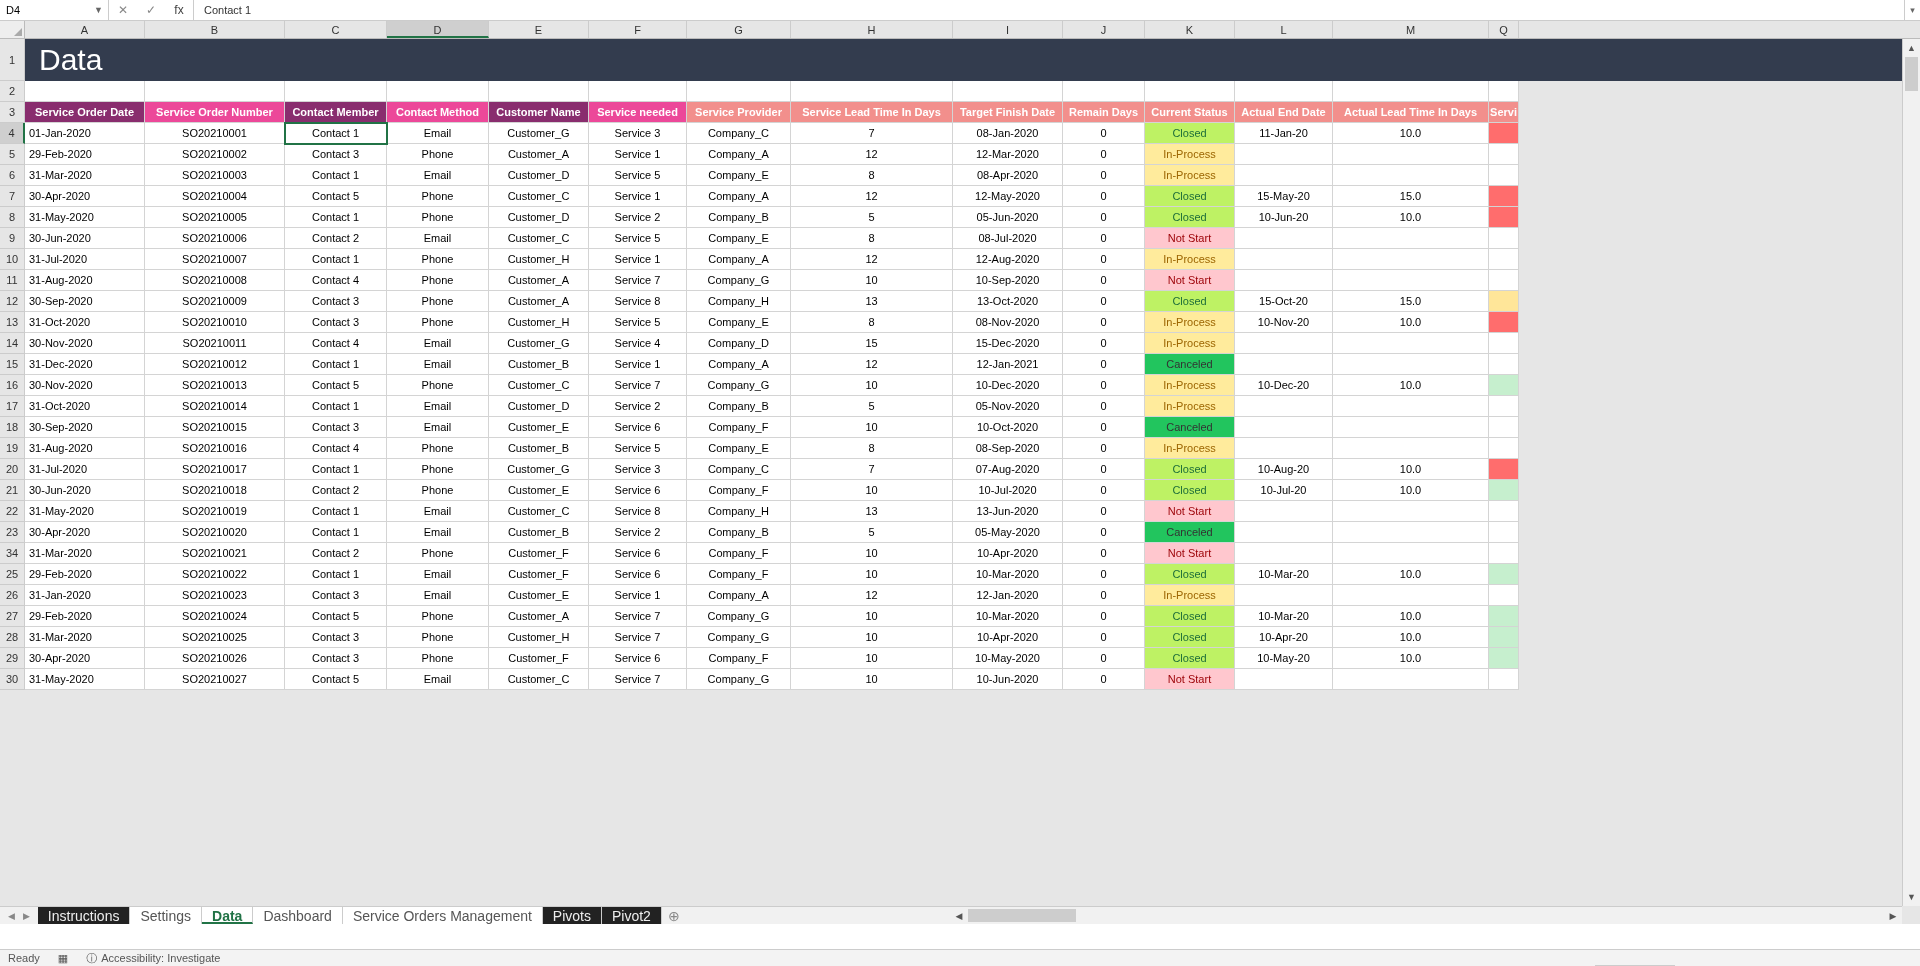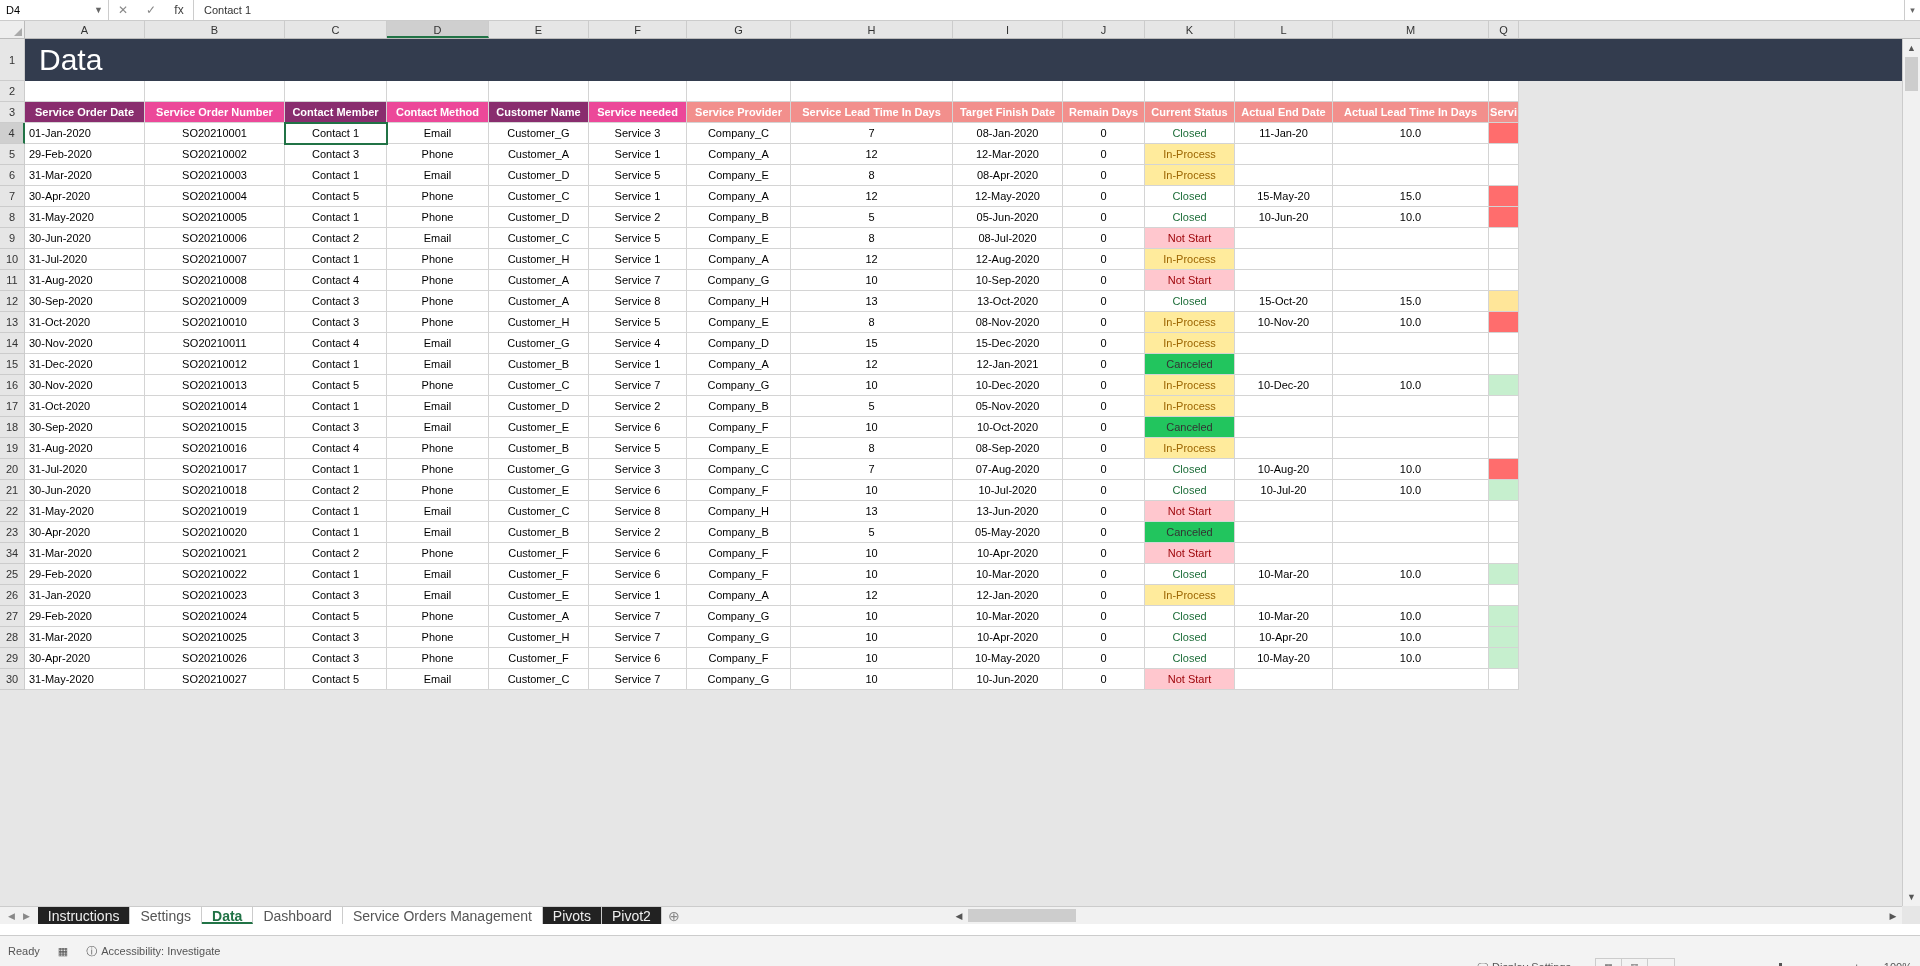--- a/index.html
+++ b/index.html
@@ -38,21 +38,21 @@
 
 .banner { background: #333c4e; color: #fff; font-size: 30px; font-weight: 300; padding-left: 14px; height: 42px; display: flex; align-items: center; width: 100%; }
 
 
 .th { color: #fff; font-size: 11px; font-weight: bold; justify-content: center; text-align: right; }
 .th.purple { background: #892d6e; }
 .th.purple-alt { background: #ec4899; }
 .th.pink { background: #f28f8c; }
 
 
-.st-closed { background: #ffffff; color: #1e6e3a; justify-content: center; }
+.st-closed { background: #bef264; color: #1e6e3a; justify-content: center; }
 .st-inproc { background: #ffeb9c; color: #9c6500; justify-content: center; text-align: right; }
 .st-notstart { background: #ffc7ce; color: #9c0006; justify-content: center; }
 .st-cancel { background: #22c55e; color: #333; justify-content: center; }
 
 
 .ind-red { background: #ff6d6d; }
 .ind-yellow { background: #ffe699; }
 .ind-green { background: #c6efce; }
 
 
@@ -67,21 +67,21 @@
 
 .tabs-bar { position: absolute; bottom: 0; left: 0; height: 18px; right: 18px; background: #f1f1f1; border-top: 1px solid #ccc; display: flex; align-items: stretch; }
 .tab-nav { display: flex; align-items: center; padding: 0 8px; color: #888; gap: 8px; }
 .tab-nav span { font-size: 9px; }
 .tab { padding: 0 10px; font-size: 14px; line-height: 18px; border-right: 1px solid #ccc; background: #fff; color: #555; }
 .tab.dark { background: #222; color: #eee; }
 .tab.active { background: #fff; color: #217346; border-bottom: 2px solid #217346; font-weight: 600; }
 .tab-add { width: 24px; text-align: center; line-height: 18px; color: #888; font-size: 14px; }
 
 
-.status-bar { position: absolute; bottom: 0; left: 0; right: 0; height: 31px; background: #f3f3f3; border-top: 1px solid #ccc; display: flex; align-items: center; padding: 0 8px; font-size: 11px; color: #555; }
+.status-bar { position: absolute; bottom: 0; left: 0; right: 0; height: 17px; background: #f3f3f3; border-top: 1px solid #ccc; display: flex; align-items: center; padding: 0 8px; font-size: 11px; color: #555; }
 .status-left { display: flex; gap: 18px; align-items: center; }
 .status-right { margin-left: auto; display: flex; align-items: center; gap: 24px; margin-top: 32px; }
 .view-btns { display: flex; border: 1px solid #ccc; }
 .view-btn { width: 26px; height: 16px; display: flex; align-items: center; justify-content: center; border-right: 1px solid #ccc; font-size: 9px; color: #666; }
 .view-btn:last-child { border-right: none; }
 .zoom-slider { width: 100px; height: 3px; background: #ccc; position: relative; }
 .zoom-thumb { position: absolute; left: 50%; top: -3px; width: 3px; height: 9px; background: #555; }
 
 
 .cell-dd { position: absolute; right: -15px; top: 0; width: 15px; height: 100%; border: 1px solid #a0a0a0; background: #f0f0f0; display: flex; align-items: center; justify-content: center; font-size: 8px; color: #444; }

